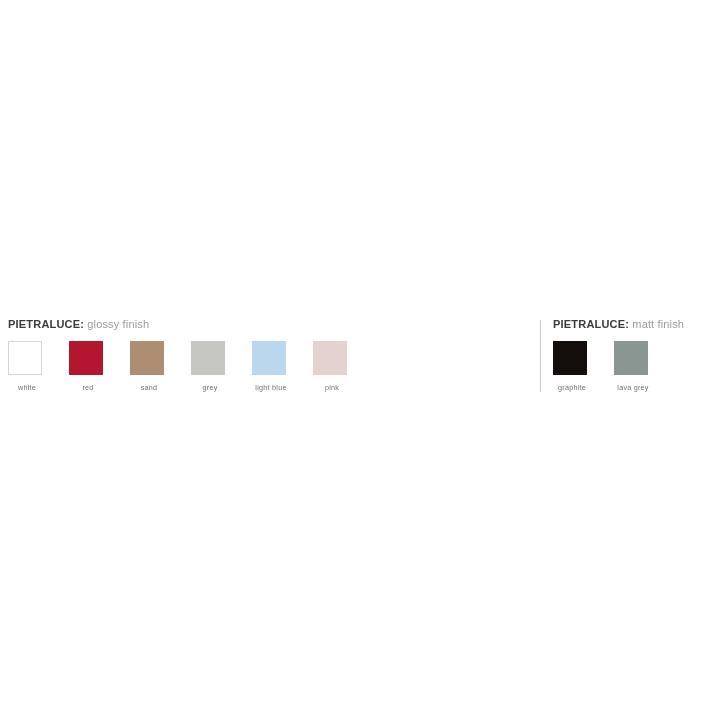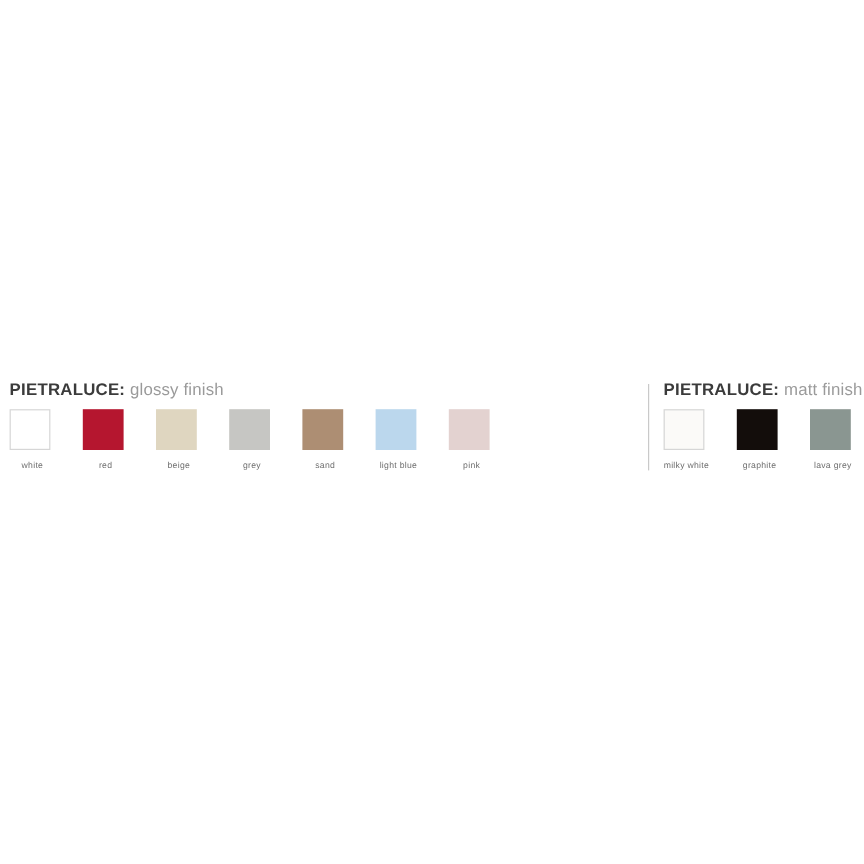--- a/index.html
+++ b/index.html
@@ -28,21 +28,21 @@
   .finish-group {
     position: absolute;
     top: 318px;
   }
   .finish-group.glossy { left: 8px; }
   .finish-group.matt   { left: 553px; }
 
   
   .group-heading {
     white-space: nowrap;
-    font-size: 14px;
+    font-size: 11px;
     line-height: 13px;
     letter-spacing: 0.15px;
     height: 14px;
     color: #8d8d8d;
   }
   .group-heading .brand {
     font-weight: bold;
     color: #3b3b3b;
     letter-spacing: 0.2px;
   }
@@ -123,33 +123,29 @@
         <span class="chip-label">white</span>
       </div>
 
 
 
       <div class="swatch-cell">
         <span class="chip" style="background:#b5162f"></span>
         <span class="chip-label">red</span>
       </div>
 
+
       <div class="swatch-cell">
-        <span class="chip" style="background:#dfd6c0"></span>
-        <span class="chip-label">beige</span>
+        <span class="chip" style="background:#ad8e73"></span>
+        <span class="chip-label">sand</span>
       </div>
 
       <div class="swatch-cell">
         <span class="chip" style="background:#c6c6c3"></span>
         <span class="chip-label">grey</span>
-      </div>
-
-      <div class="swatch-cell">
-        <span class="chip" style="background:#ad8e73"></span>
-        <span class="chip-label">sand</span>
       </div>
 
       <div class="swatch-cell">
         <span class="chip" style="background:#bbd7ed"></span>
         <span class="chip-label">light blue</span>
       </div>
 
       <div class="swatch-cell">
         <span class="chip" style="background:#e3d2d0"></span>
         <span class="chip-label">pink</span>
@@ -161,24 +157,20 @@
   <div id="group-divider" style="background: rgb(201, 201, 201);"></div>
 
   <div class="finish-group matt">
 
     <div class="group-heading">
       <span class="brand">PIETRALUCE</span><span class="colon">:</span><span class="finish"> matt finish</span>
     </div>
 
     <div class="swatch-row">
 
-      <div class="swatch-cell">
-        <span class="chip bordered" style="background:#fbfaf8"></span>
-        <span class="chip-label">milky white</span>
-      </div>
 
       <div class="swatch-cell">
         <span class="chip" style="background:#130d0b"></span>
         <span class="chip-label">graphite</span>
       </div>
 
       <div class="swatch-cell">
         <span class="chip" style="background:#8a9691"></span>
         <span class="chip-label">lava grey</span>
       </div>

